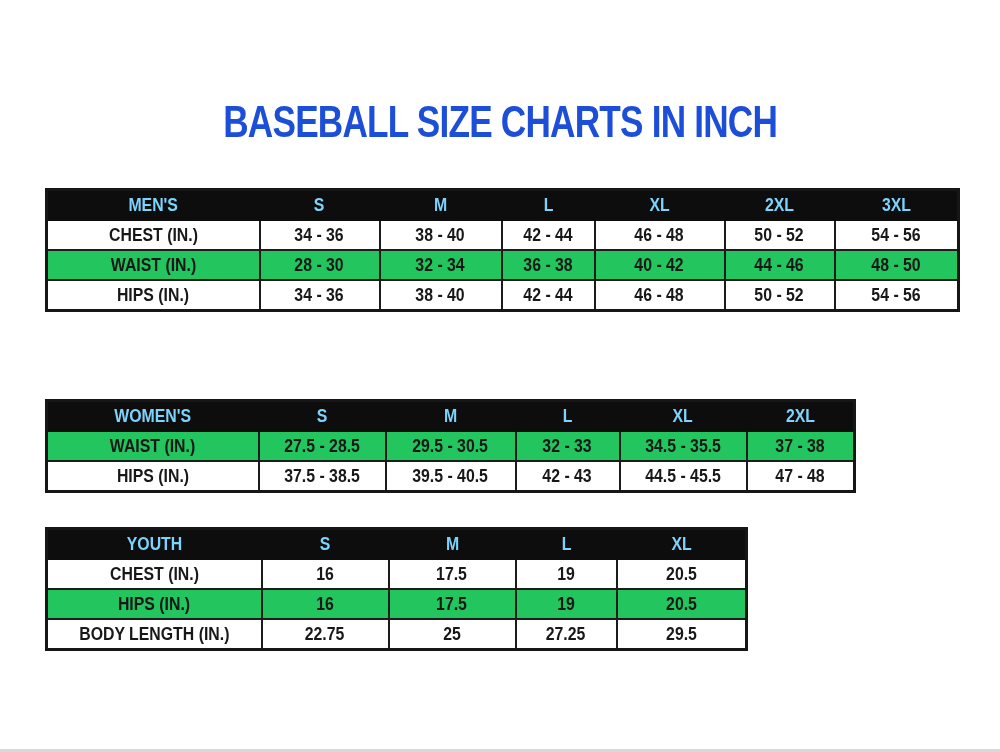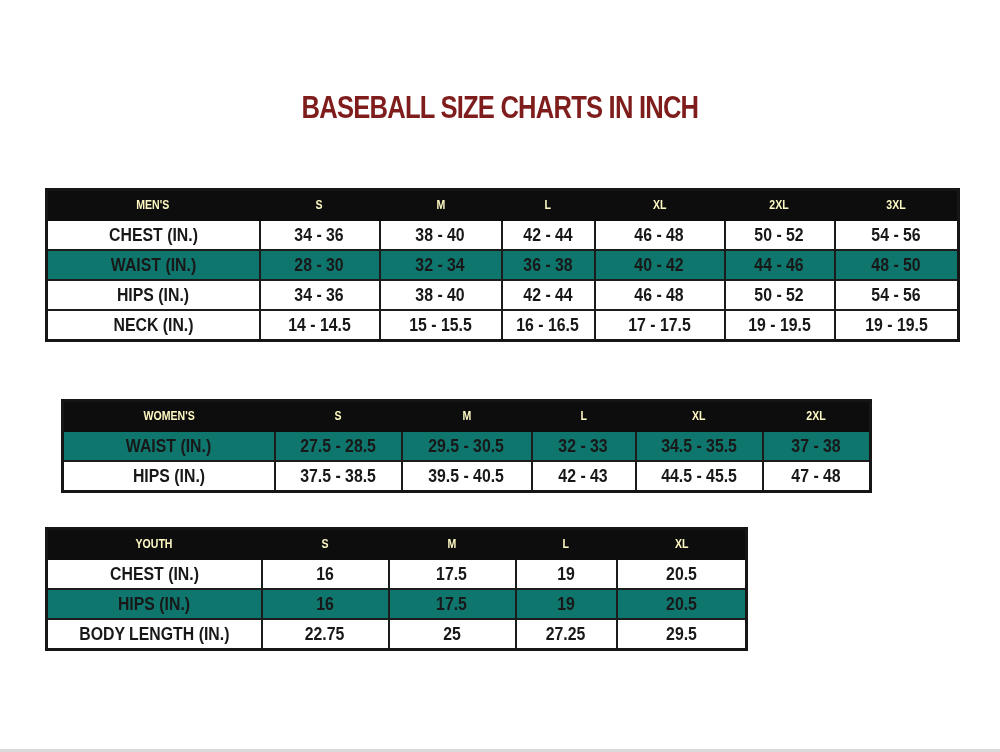--- a/index.html
+++ b/index.html
@@ -20,65 +20,65 @@
     inset: 0;
     background: #ffffff;
   }
   
   .chart-title {
     position: absolute;
     top: 68px;
     left: 0;
     width: 1000px;
     text-align: center;
-    font-size: 32px;
+    font-size: 44px;
     font-weight: bold;
     letter-spacing: -1px;
-    color: #7f1d1d;
+    color: #1d4ed8;
     white-space: nowrap;
   }
   .chart-title > span {
     display: inline-block;
     transform: scaleX(0.80);
     transform-origin: center;
   }
   
   table.size-table {
     position: absolute;
     border-collapse: collapse;
     table-layout: fixed;
     background: #ffffff;
     border: 3px solid #161616;
   }
   #table-mens   { left: 45px; top: 188px; width: 912px; }
-  #table-womens { left: 61px; top: 399px; width: 808px; padding-left: 20px; }
+  #table-womens { left: 45px; top: 399px; width: 808px; padding-left: 20px; }
   #table-youth  { left: 45px; top: 527px; width: 700px; }
 
   .size-table th, .size-table td {
     border: 2px solid #1c1c1c;
     padding: 0;
     height: 28px;
     text-align: center;
     vertical-align: middle;
     font-weight: bold;
     overflow: hidden;
     white-space: nowrap;
   }
   .size-table th {
     background: #0d0d0d;
-    color: #fef9c3;
-    font-size: 12px;
+    color: #7dd3fc;
+    font-size: 18px;
     border-color: #0d0d0d;
   }
   .size-table td {
     font-size: 18px;
     color: #181818;
     background: #ffffff;
   }
-  .size-table tr.alt td { background: #0f766e; }
+  .size-table tr.alt td { background: #22c55e; }
   .ct {
     display: inline-block;
     transform: scaleX(0.88);
     transform-origin: center;
     white-space: nowrap;
   }
   
   .bottom-edge {
     position: absolute;
     left: 0;
@@ -137,29 +137,20 @@
         </tr>
         <tr>
           <td><span class="ct">HIPS (IN.)</span></td>
           <td><span class="ct">34 - 36</span></td>
           <td><span class="ct">38 - 40</span></td>
           <td><span class="ct">42 - 44</span></td>
           <td><span class="ct">46 - 48</span></td>
           <td><span class="ct">50 - 52</span></td>
           <td><span class="ct">54 - 56</span></td>
         </tr>
-        <tr>
-          <td><span class="ct">NECK (IN.)</span></td>
-          <td><span class="ct">14 - 14.5</span></td>
-          <td><span class="ct">15 - 15.5</span></td>
-          <td><span class="ct">16 - 16.5</span></td>
-          <td><span class="ct">17 - 17.5</span></td>
-          <td><span class="ct">19 - 19.5</span></td>
-          <td><span class="ct">19 - 19.5</span></td>
-        </tr>
       </tbody>
   </table>
 
   <table id="table-womens" class="size-table">
     <colgroup>
       <col style="width:212px">
         <col style="width:127px">
         <col style="width:130px">
       <col style="width:104px">
         <col style="width:127px">

